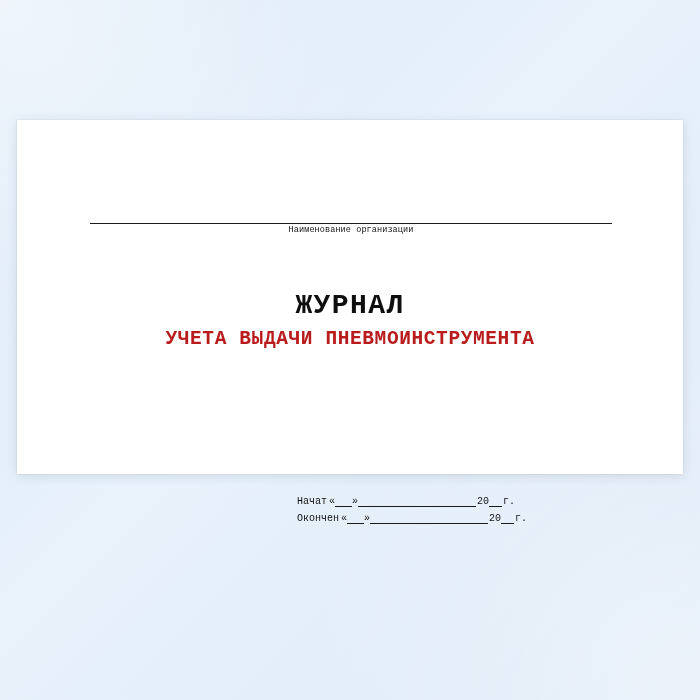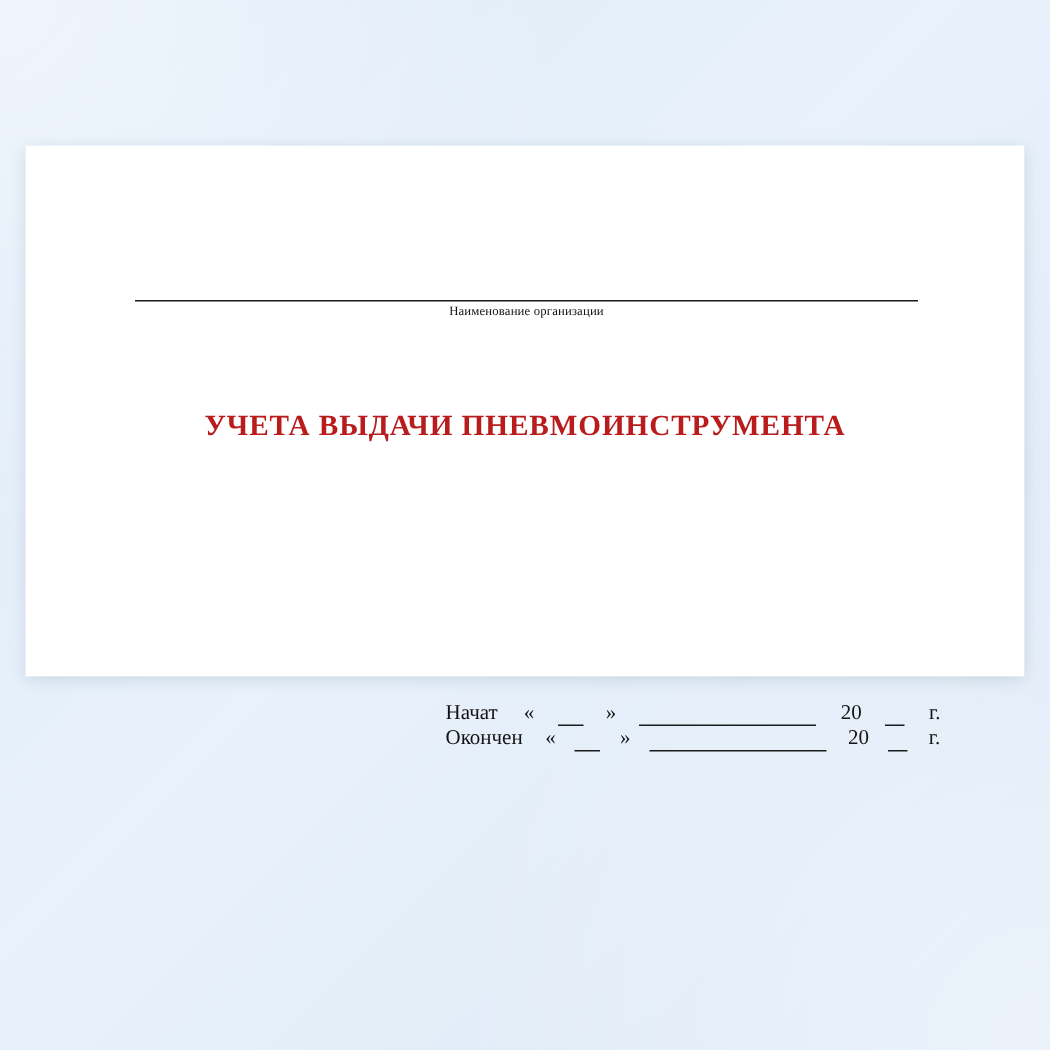--- a/index.html
+++ b/index.html
@@ -25,25 +25,26 @@
     position: absolute;
     inset: 0;
     background:
       radial-gradient(circle at 0% 0%, rgba(255,255,255,0.55) 0%, rgba(255,255,255,0) 38%),
       radial-gradient(circle at 100% 100%, rgba(255,255,255,0.45) 0%, rgba(255,255,255,0) 40%);
     pointer-events: none;
   }
   .cover {
     position: absolute;
     left: 17px;
-    top: 97px;
+    top: 120px;
     width: 666px;
     height: 354px;
     background: #ffffff;
     box-shadow: 0 2px 10px rgba(70,100,130,0.18), 0 0 1px rgba(120,140,160,0.35);
+    font-family: Liberation Mono, monospace;
   }
   .cover-inner {
     position: absolute;
     inset: 0;
   }
   .org-line {
     position: absolute;
     left: 73px;
     top: 103px;
     width: 522px;
@@ -82,22 +83,22 @@
   }
   .dates {
     position: absolute;
     right: 56px;
     top: 370px;
     width: 330px;
   }
   .date-row {
     display: flex;
     align-items: flex-end;
-    justify-content: space-between;
-    font-size: 14px;
+    justify-content: flex-start;
+    font-size: 10px;
     color: #131313;
     height: 17px;
     white-space: nowrap;
   }
   .date-row .lbl {
     margin-right: 2px;
   }
   .date-row .quote-open {
     letter-spacing: 0;
   }
@@ -116,20 +117,21 @@
 
 <div id="page-wrap">
 
   <div class="cover">
     <div class="cover-inner">
 
       <div class="org-line"></div>
       <div class="org-caption">Наименование организации</div>
 
       <div class="title-block">
+        <div class="title-main">ЖУРНАЛ</div>
         <div class="title-sub">УЧЕТА ВЫДАЧИ ПНЕВМОИНСТРУМЕНТА</div>
       </div>
 
       <div class="dates">
 
         <div class="date-row">
           <span class="lbl">Начат</span>
           <span class="quote-open">«</span>
           <span class="ruled u-small"></span>
           <span>»</span>

